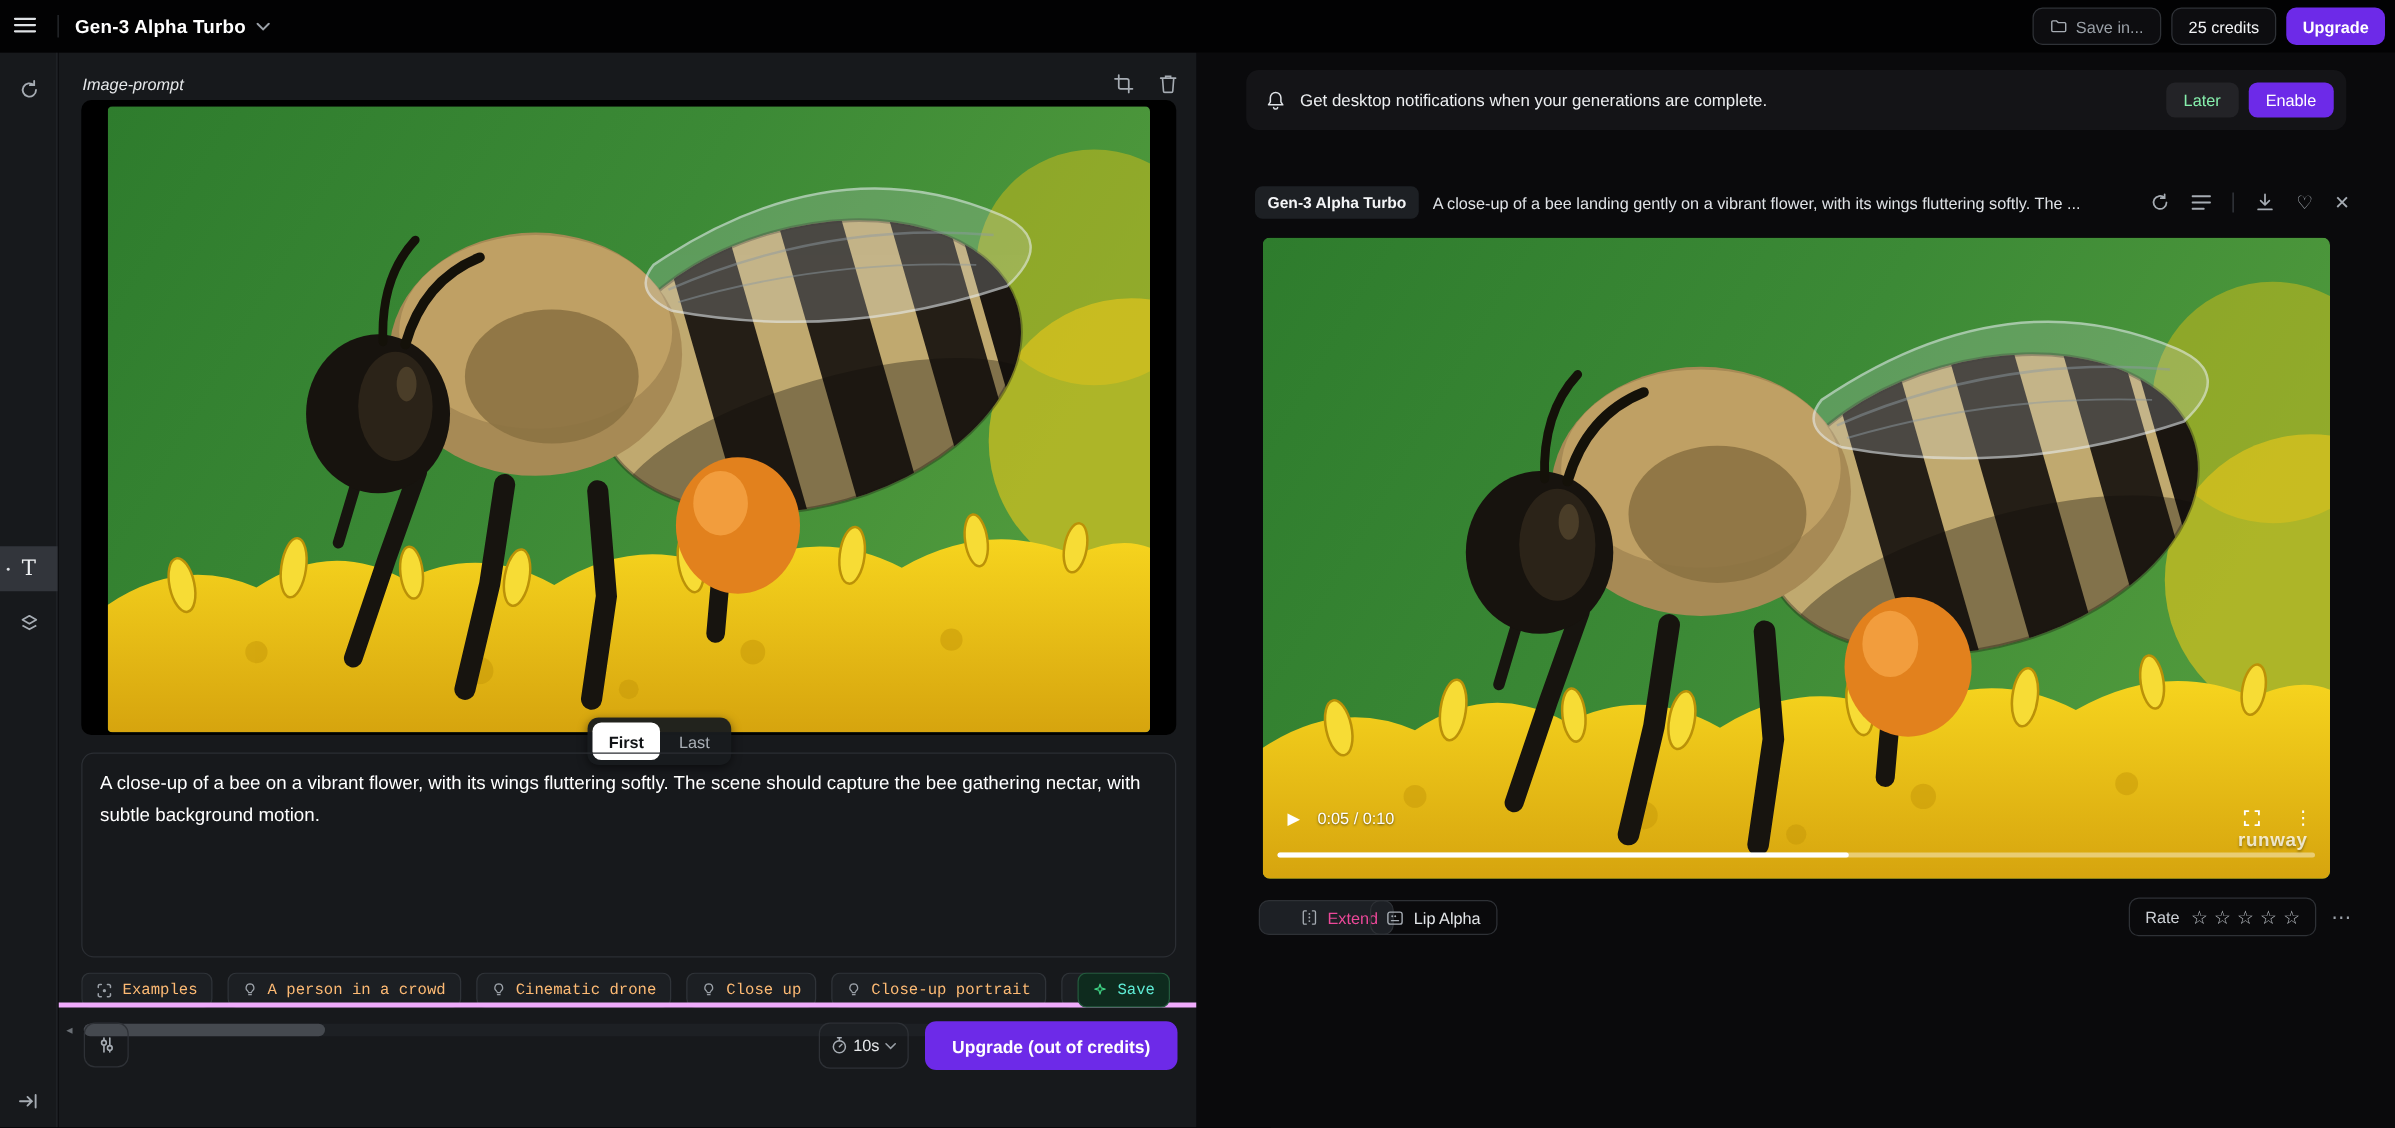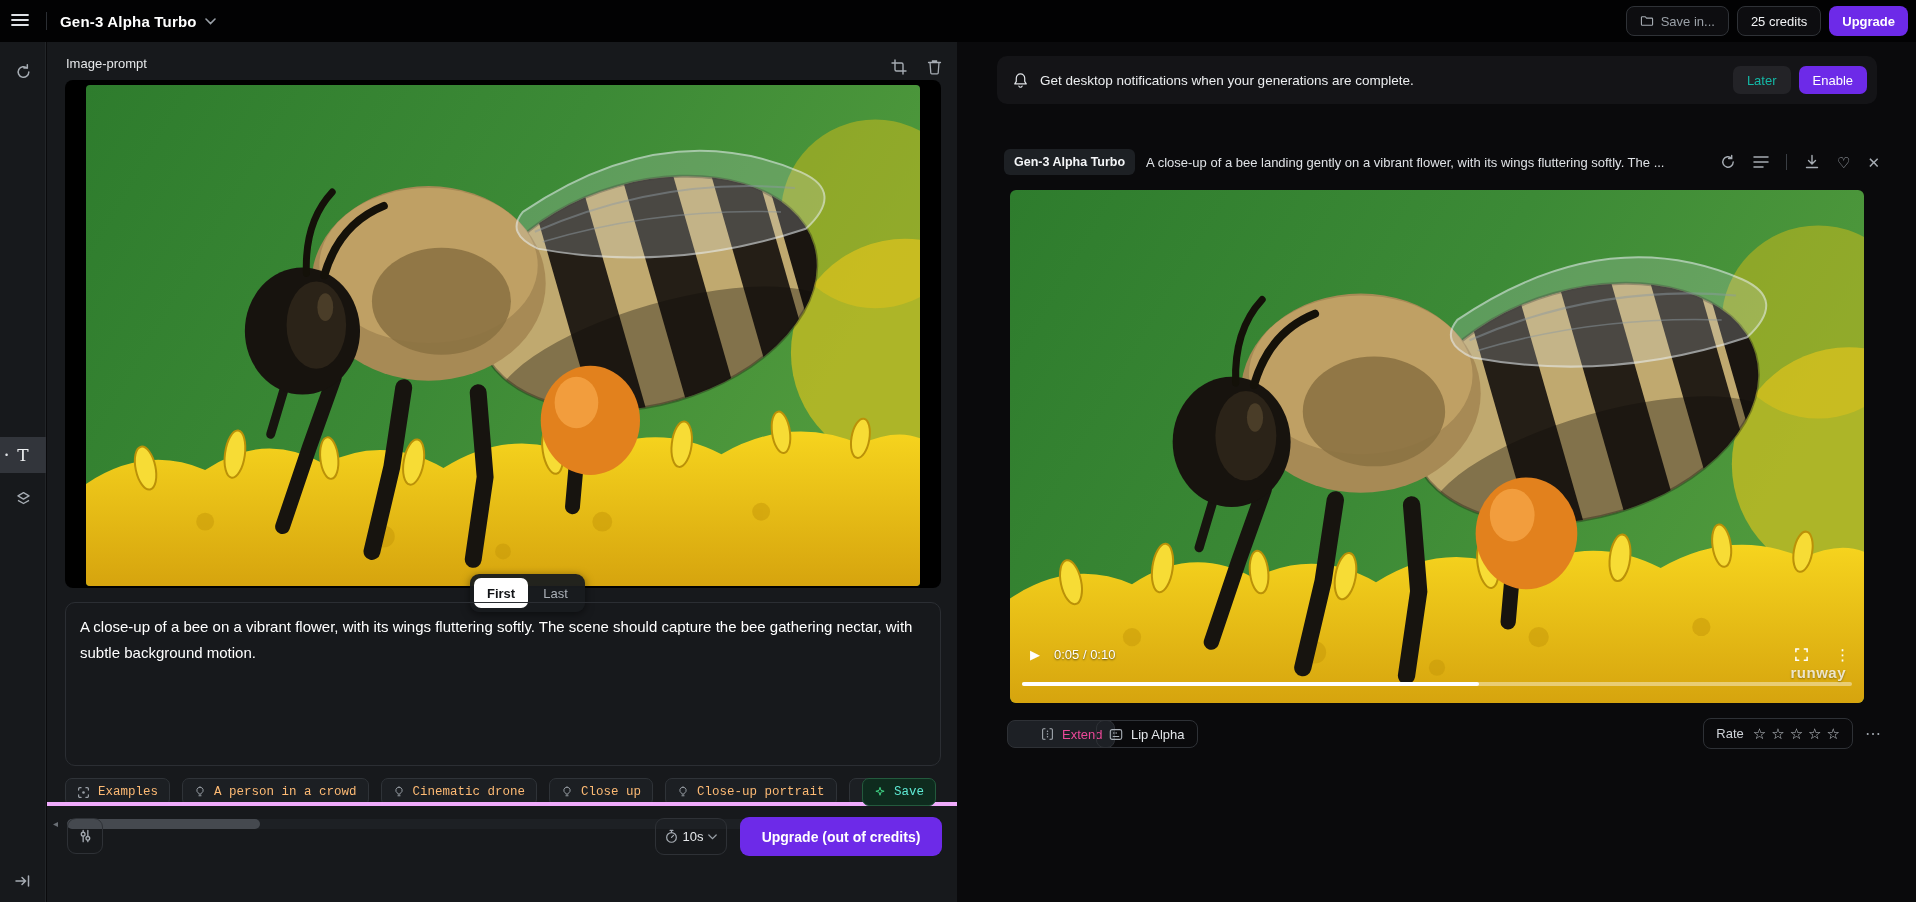--- a/index.html
+++ b/index.html
@@ -25,21 +25,21 @@
 
   
   .rail{position:absolute;left:0;top:42px;width:46px;height:860px;background:#17191c;border-right:1px solid #222528;z-index:20;}
   .rail-item{position:absolute;left:0;width:46px;height:34px;display:flex;align-items:center;justify-content:center;cursor:pointer;color:#8b9096;}
   .rail-item.selected{background:#32353b;color:#f2f3f5;}
   .rail-dot{position:absolute;left:5px;top:50%;transform:translateY(-50%);font-size:9px;color:#dfe2e6;}
   .rail-T{font-family:"DejaVu Serif",serif;font-size:17px;color:#eef0f2;}
 
   
   .panel-left{position:absolute;left:47px;top:42px;width:910px;height:860px;background:#17191c;}
-  .lp-header{position:absolute;left:19px;top:14px;width:876px;height:22px;display:flex;}
+  .lp-header{position:absolute;left:19px;top:14px;width:876px;height:22px;display:flex;align-items:center;font-style:italic;}
   .lp-title{font-size:13px;color:#e6e8ea;}
   .lp-header-icons{margin-left:auto;display:flex;gap:20px;}
   .img-box{position:absolute;left:18px;top:38px;width:876px;height:508px;background:#000;border-radius:8px;}
   .img-art{position:absolute;left:21px;top:5px;width:834px;height:501px;border-radius:4px;overflow:hidden;}
   .frame-toggle{position:absolute;left:405px;top:494px;height:38px;background:rgba(24,27,31,.95);border-radius:9px;
                 display:flex;align-items:center;padding:4px;gap:2px;box-shadow:0 2px 8px rgba(0,0,0,.5);}
   .frame-toggle .opt{height:30px;padding:0 13px;display:flex;align-items:center;border-radius:7px;font-size:13px;cursor:pointer;color:#aab0b7;}
   .frame-toggle .opt.active{background:#ffffff;color:#111316;font-weight:bold;}
   .prompt-box{position:absolute;left:18px;top:560px;width:876px;height:164px;border:1px solid #2b2e33;border-radius:10px;
               padding:11px 14px;font-size:15px;line-height:26px;color:#ffffff;cursor:text;}
@@ -59,21 +59,21 @@
   .dur-btn{position:absolute;left:608px;top:12px;width:72px;height:37px;border:1px solid #2e3136;border-radius:9px;
            display:flex;align-items:center;justify-content:center;gap:5px;cursor:pointer;font-size:13px;color:#e6e8ea;}
   .gen-btn{position:absolute;left:693px;top:11px;width:202px;height:39px;background:#6d2ae8;border:none;border-radius:9px;
            color:#fff;font-size:14px;font-weight:bold;cursor:pointer;font-family:"Liberation Sans",sans-serif;}
 
   
   .banner{position:absolute;left:997px;top:56px;width:880px;height:48px;background:#141417;border-radius:10px;
           display:flex;align-items:center;padding:0 10px 0 16px;}
   .banner .msg{font-size:13.5px;color:#eceef0;margin-left:12px;}
   .banner-btns{margin-left:auto;display:flex;gap:8px;}
-  .btn.later{height:28px;padding:0 14px;background:#232327;color:#14b8a6;border-radius:7px;border:none;font-size:13px;}
+  .btn.later{height:28px;padding:0 14px;background:#232327;color:#86efac;border-radius:7px;border:none;font-size:13px;}
   .btn.enable{height:28px;padding:0 14px;background:#6d2ae8;color:#fff;border-radius:7px;border:none;font-size:13px;}
 
   .result-head{position:absolute;left:1004px;top:148px;width:876px;height:28px;display:flex;align-items:center;}
   .model-badge{height:26px;display:flex;align-items:center;padding:0 10px;background:#1d2024;border-radius:6px;
                font-size:12.5px;font-weight:bold;color:#f4f5f7;white-space:nowrap;}
   .result-prompt{margin-left:11px;font-size:13px;color:#dfe2e6;max-width:555px;white-space:nowrap;overflow:hidden;cursor:pointer;}
   .result-icons{margin-left:auto;display:flex;align-items:center;gap:17px;}
   .vsep{width:1px;height:16px;background:#3a3e44;}
   .glyph-btn{cursor:pointer;font-size:15px;color:#a6acb3;line-height:1;}
 

